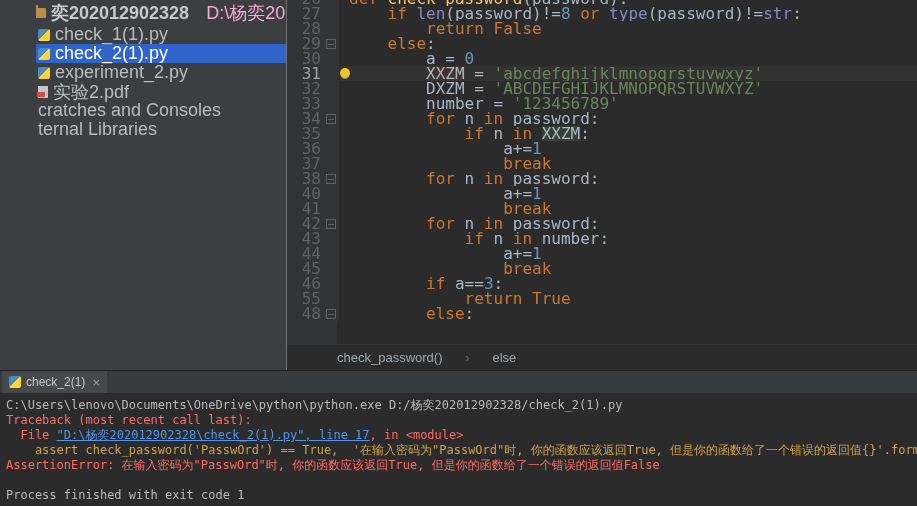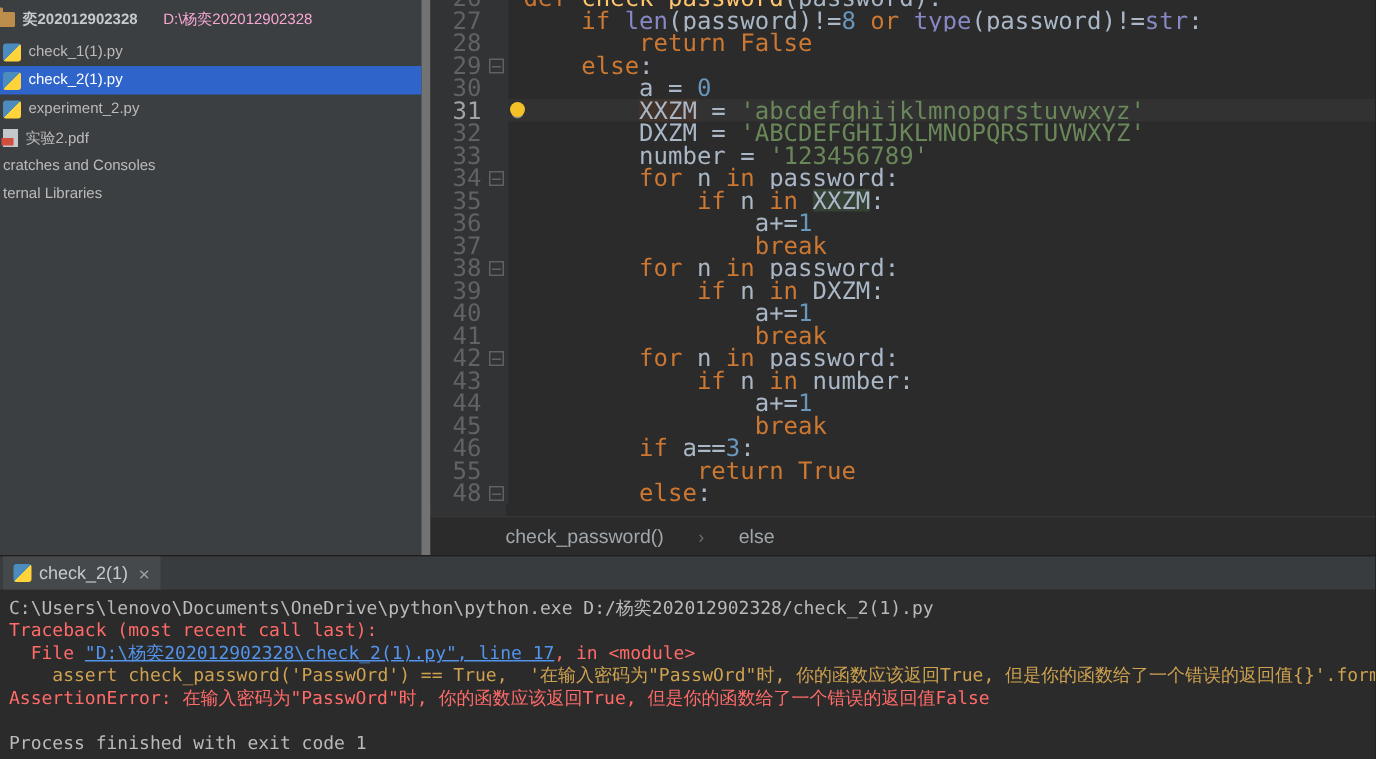--- a/index.html
+++ b/index.html
@@ -3,22 +3,22 @@
 <meta charset="utf-8">
 <style>
   html,body{margin:0;padding:0;background:#1e1e1e;}
   .app{width:917px;height:506px;overflow:hidden;position:relative;
        font-family:"Liberation Sans","DejaVu Sans",sans-serif;
        background:var(--bg-editor,#2b2b2b);}
   .main-row{display:flex;height:370px;}
 
   
   .sidebar{width:287px;flex:0 0 287px;background:var(--bg-sidebar,#3c3f41);
-           overflow:hidden;color:var(--ui-fg,#bbbbbb);font-size:10px;
-           border-right:6px solid #737373;box-sizing:border-box;}
+           overflow:hidden;color:var(--ui-fg,#bbbbbb);font-size:18px;
+           border-right:1px solid #737373;box-sizing:border-box;padding-left:36px;}
   .tree-root{height:25px;display:flex;align-items:center;gap:5px;white-space:nowrap;overflow:hidden;}
   .folder-icon{width:14px;height:10px;background:#bd8d4b;border-radius:1px;position:relative;
                flex:0 0 auto;margin-left:-4px;}
   .folder-icon::before{content:"";position:absolute;top:-3px;left:0;width:6px;height:3px;
                background:#bd8d4b;border-radius:1px 1px 0 0;}
   .root-name{font-weight:bold;color:#c7cacc;}
   .root-path{color:#f9a8d4;margin-left:12px;text-align:center;}
   .tree-item{height:19px;display:flex;align-items:center;gap:5px;padding-left:2px;
              white-space:nowrap;cursor:default;}
   .tree-item.selected{background:var(--selection,#2f65ca);color:#ffffff;}
@@ -183,25 +183,20 @@
               <span class="code-text"><span class="tk-p">                </span><span class="tk-k">break</span></span>
             </div>
             <div class="code-row">
               <span class="lnum">38</span>
               <span class="foldc">
                 <span class="fold-box"></span>
               </span>
               <span class="code-text"><span class="tk-p">        </span><span class="tk-k">for </span><span class="tk-p">n </span><span class="tk-k">in </span><span class="tk-p">password:</span></span>
             </div>
             <div class="code-row">
-              <span class="lnum">39</span>
-              <span class="foldc"></span>
-              <span class="code-text"><span class="tk-p">            </span><span class="tk-k">if </span><span class="tk-p">n </span><span class="tk-k">in </span><span class="tk-p">DXZM:</span></span>
-            </div>
-            <div class="code-row">
               <span class="lnum">40</span>
               <span class="foldc"></span>
               <span class="code-text"><span class="tk-p">                a+=</span><span class="tk-n">1</span></span>
             </div>
             <div class="code-row">
               <span class="lnum">41</span>
               <span class="foldc"></span>
               <span class="code-text"><span class="tk-p">                </span><span class="tk-k">break</span></span>
             </div>
             <div class="code-row">

